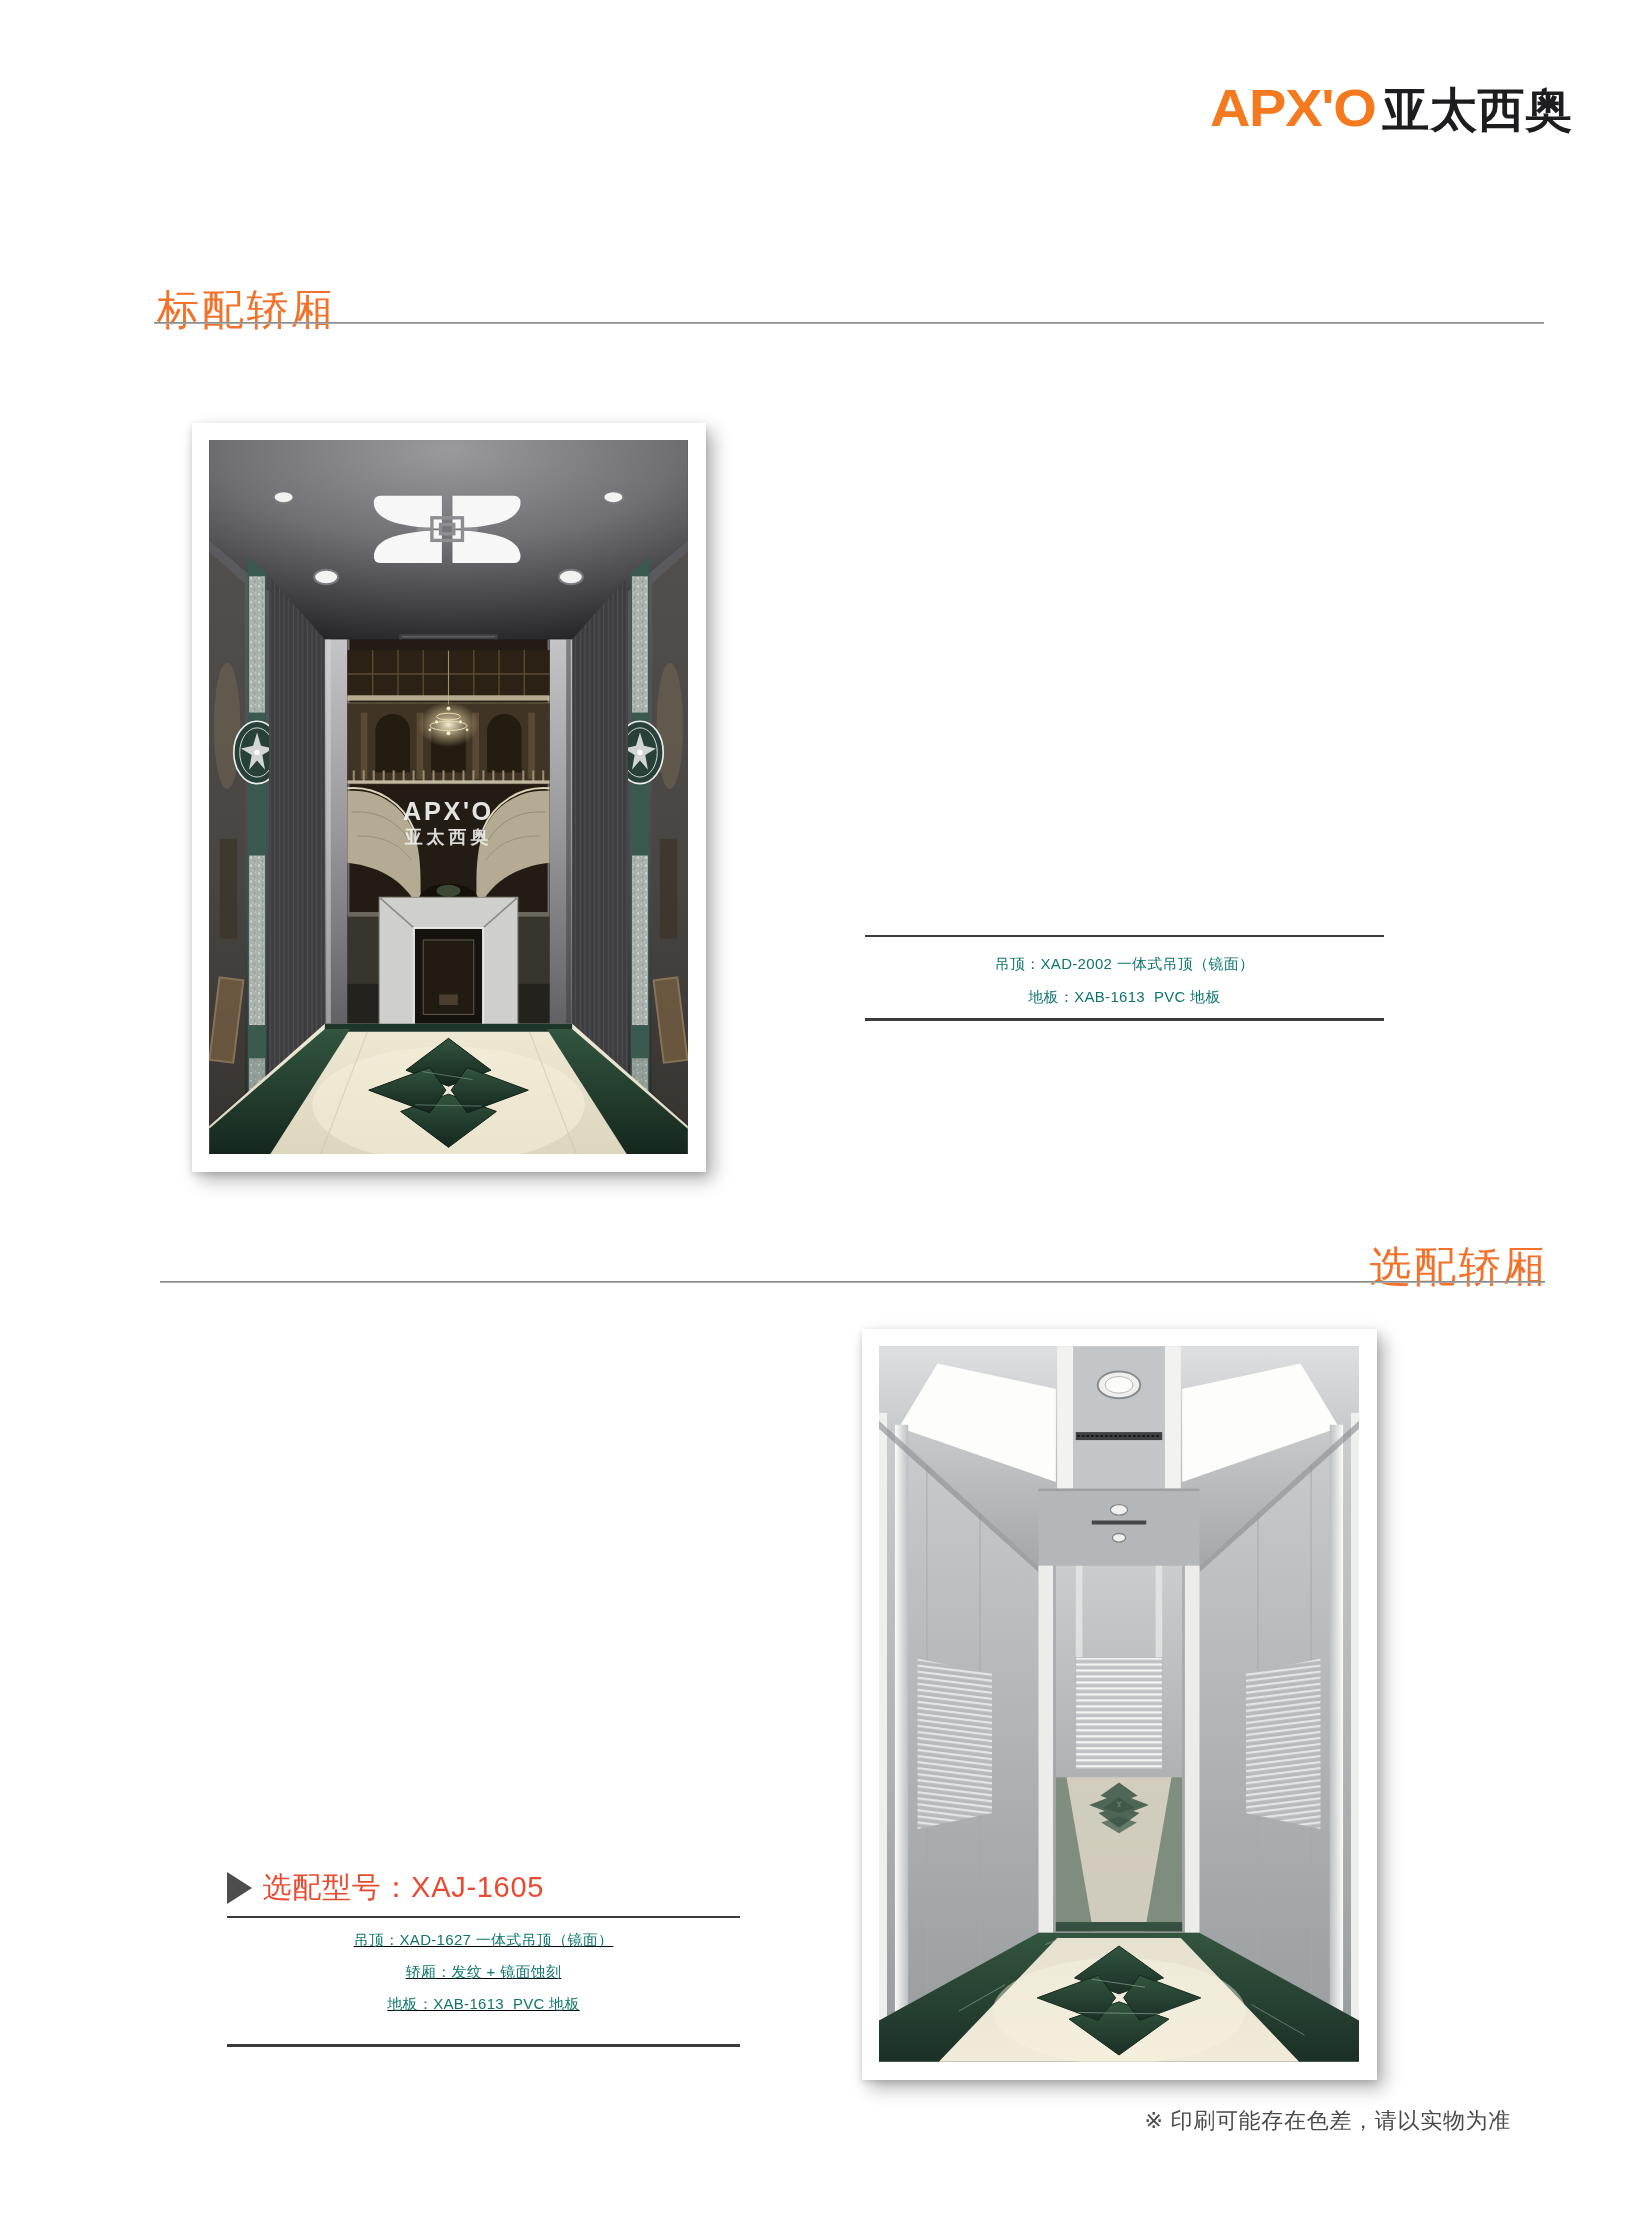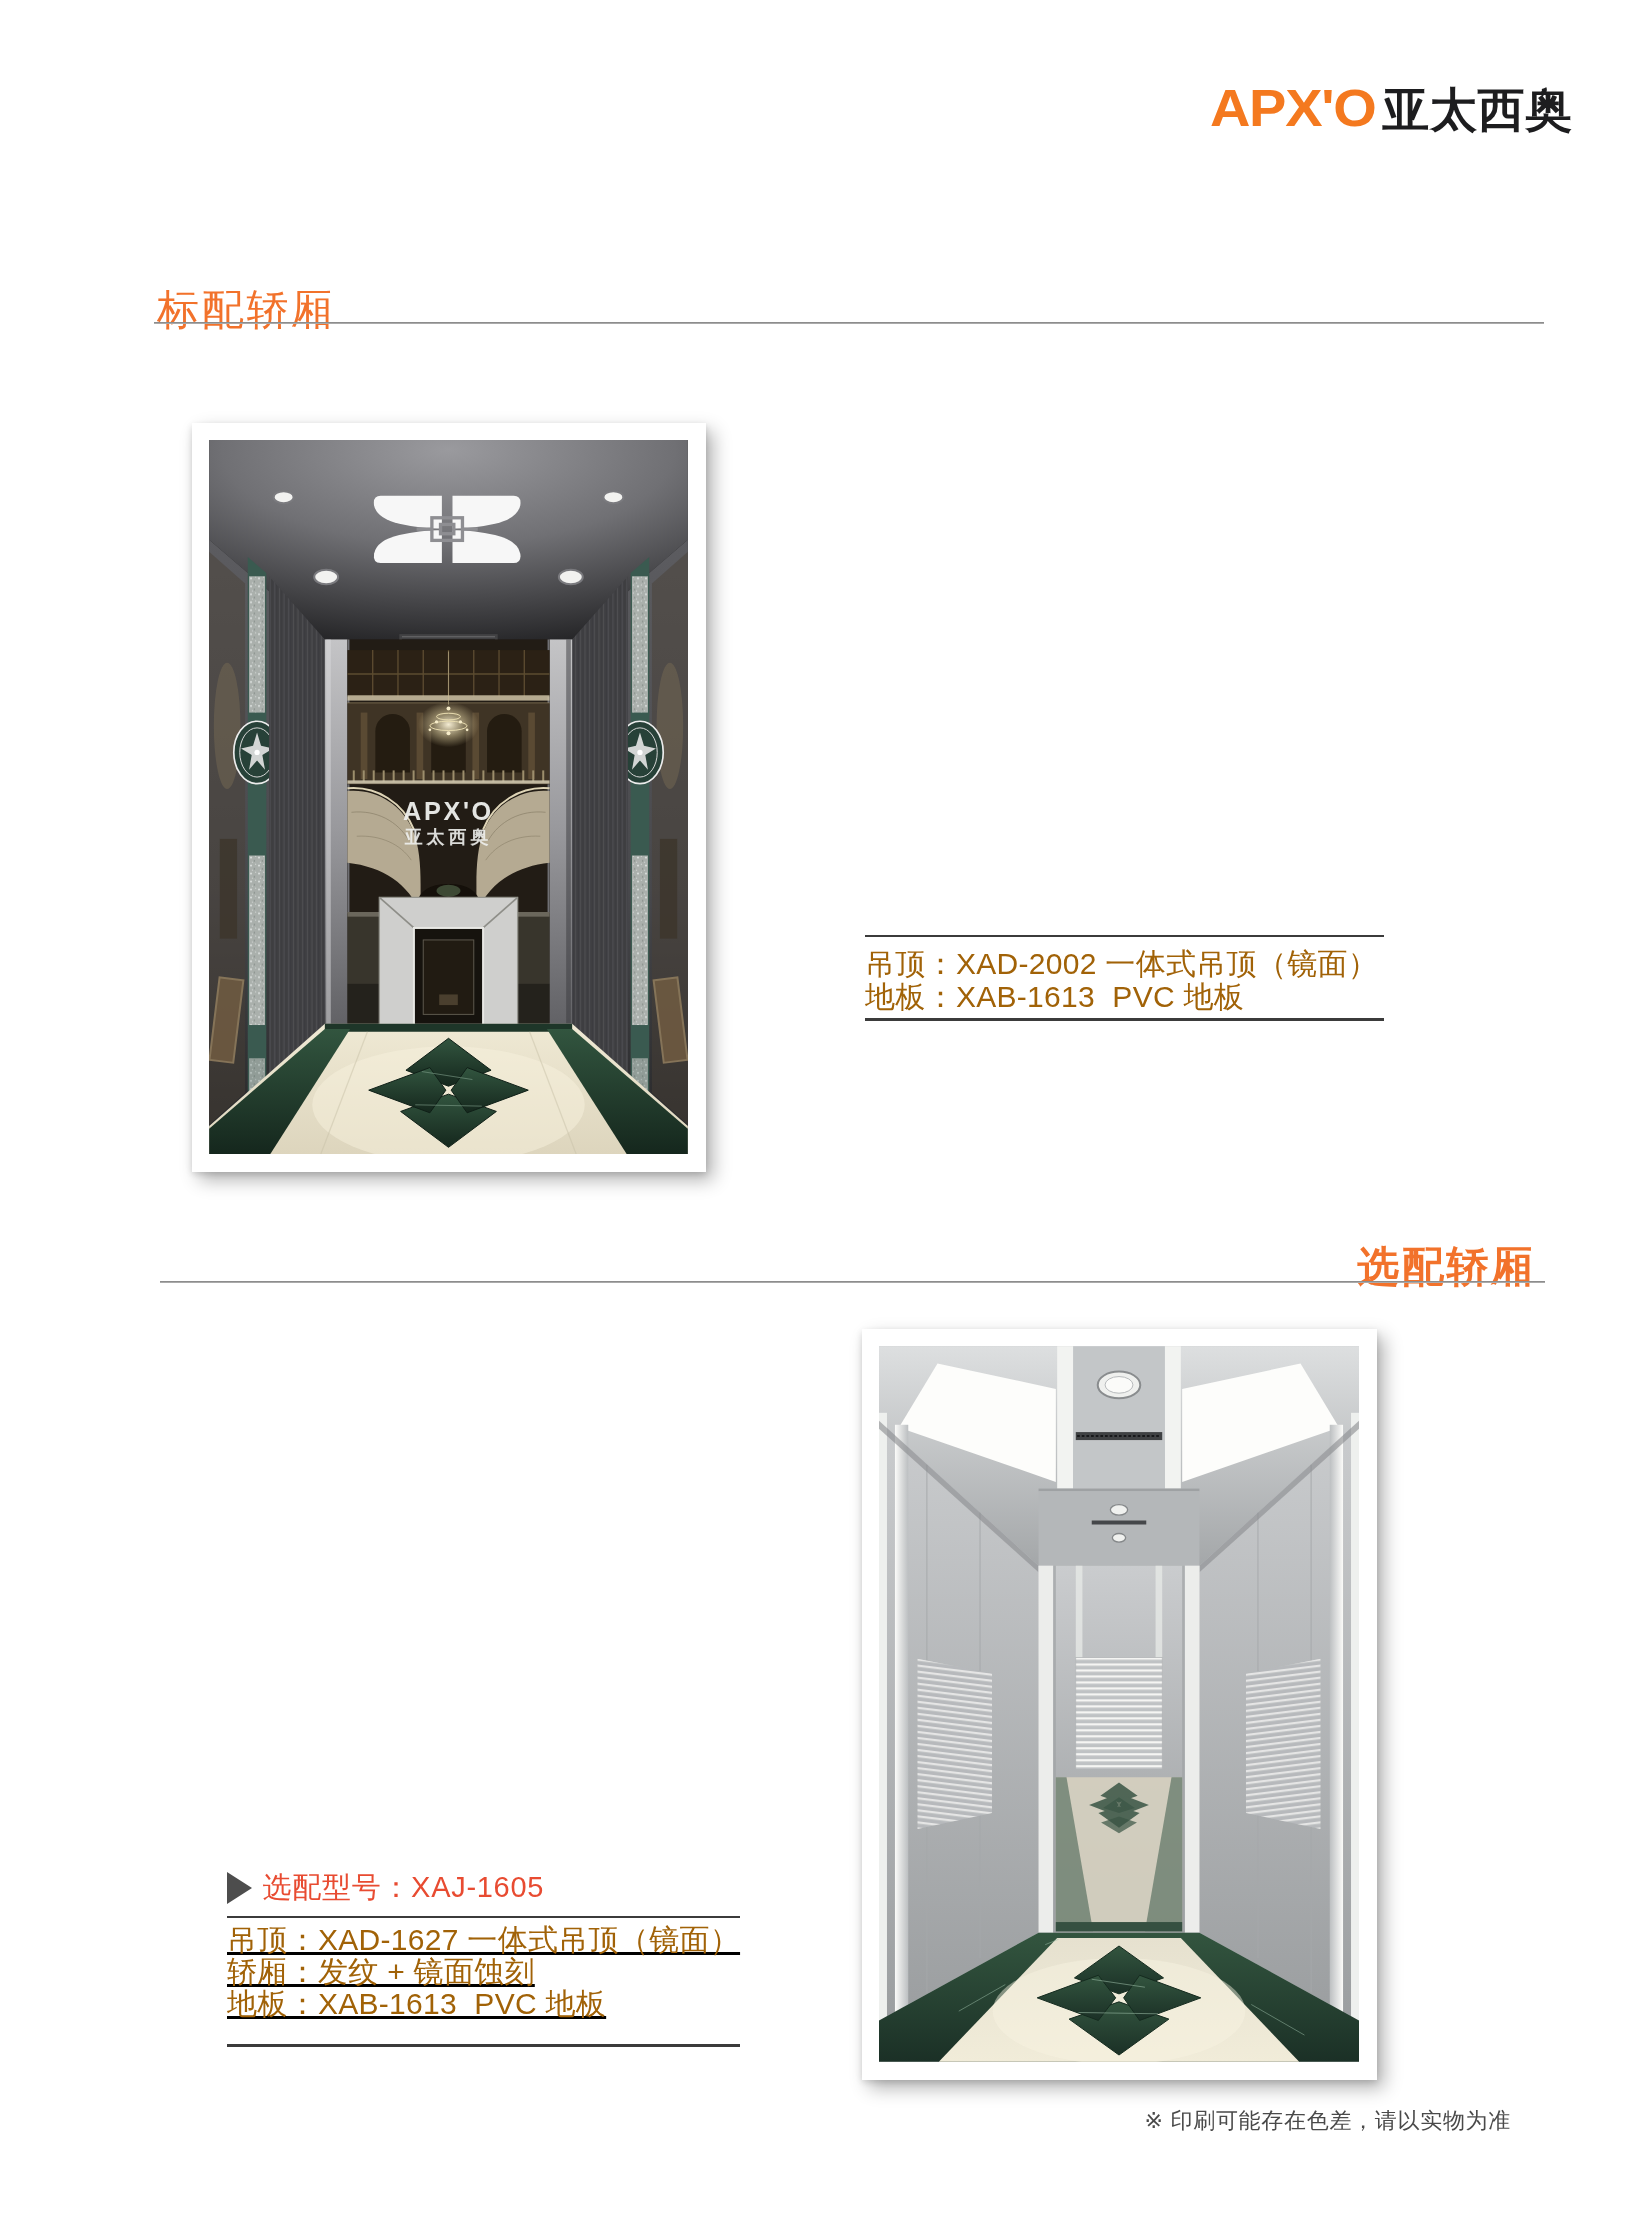--- a/index.html
+++ b/index.html
@@ -17,21 +17,21 @@
   .brand-cjk{
     font-size:47px;font-weight:900;color:#1d1d1f;letter-spacing:0.7px;
     margin-left:6.7px;line-height:1;
   }
   
   .heading{
     position:absolute;font-size:42px;font-weight:400;color:#F2722B;
     letter-spacing:2.7px;line-height:1;white-space:nowrap;
   }
   .heading-std{left:157px;top:265px;margin-top:24px;}
-  .heading-opt{top:1218px;right:114px;font-weight:bold;}
+  .heading-opt{top:1218px;right:102px;}
   .rule{position:absolute;height:2px;background:linear-gradient(#7e7e7e,#b8b8b8);}
   .rule-1{left:154px;top:322px;width:1390px;}
   .rule-2{left:160px;top:1281px;width:1385px;}
   
   .photo{
     position:absolute;margin:0;background:#ffffff;padding:17.3px;
     box-shadow:6.7px 8px 17.3px rgba(0,0,0,.30),0 2.7px 6.7px rgba(0,0,0,.14);
   }
   .photo-std{left:192px;top:423px;}
   .photo-opt{left:862px;top:1329px;}
@@ -44,22 +44,23 @@
   .tri{width:0;height:0;display:inline-block;flex:0 0 auto;}
   .tri-left{border-top:16.6px solid transparent;border-bottom:16.6px solid transparent;border-right:25px solid #4d4d4d;}
   .tri-right{border-top:16.6px solid transparent;border-bottom:16.6px solid transparent;border-left:25px solid #4d4d4d;}
   .model-label{font-size:29px;color:#E84B31;letter-spacing:0.7px;white-space:nowrap;}
   .spec-rule{height:2.7px;background:#3b3b3b;}
   .spec-rule-top{margin-top:10.6px;}
   .spec-std .spec-rule-bottom{margin-top:5.3px;}
   .spec-opt .spec-rule-bottom{margin-top:24px;}
   .spec-list{list-style:none;margin:9.3px 0 0 0;padding:0;}
   .spec-list li{
-    font-size:30px;line-height:33px;color:#a16207;letter-spacing:0.3px;
+    font-size:15px;line-height:33px;color:#0f766e;letter-spacing:0.3px;
     white-space:pre;
+    text-align:center;
   }
   .spec-opt .spec-list{margin-top:6px;text-decoration:underline;}
   .spec-opt .spec-list li{line-height:32px;}
   
   .disclaimer{
     position:absolute;top:2106px;right:139px;font-size:22px;color:#4a4a4a;
     letter-spacing:0.7px;white-space:nowrap;
   }
 </style>
 </head>

